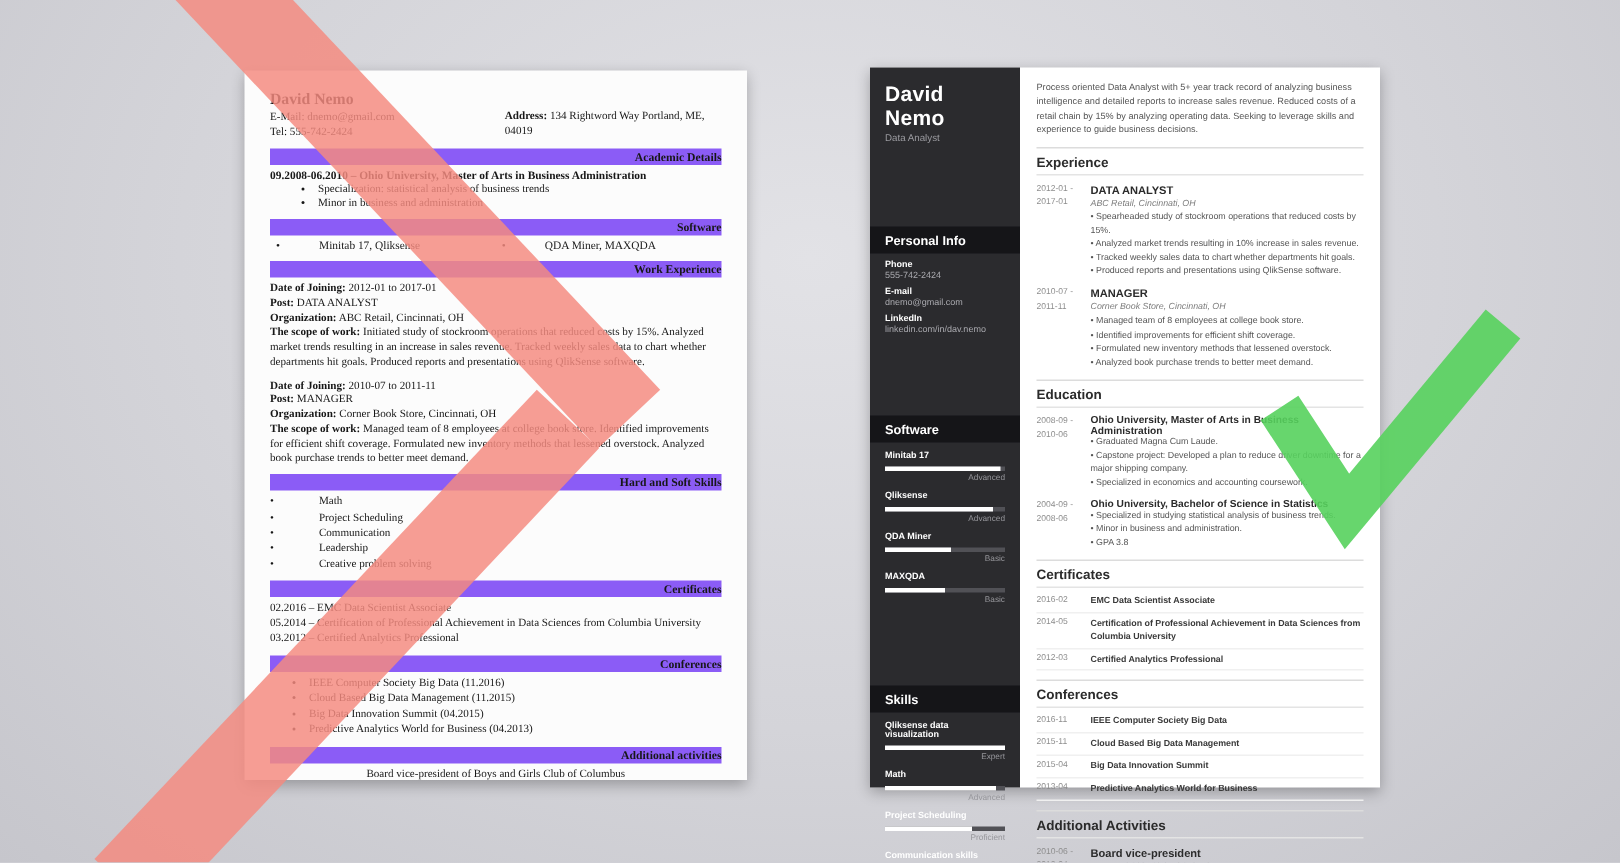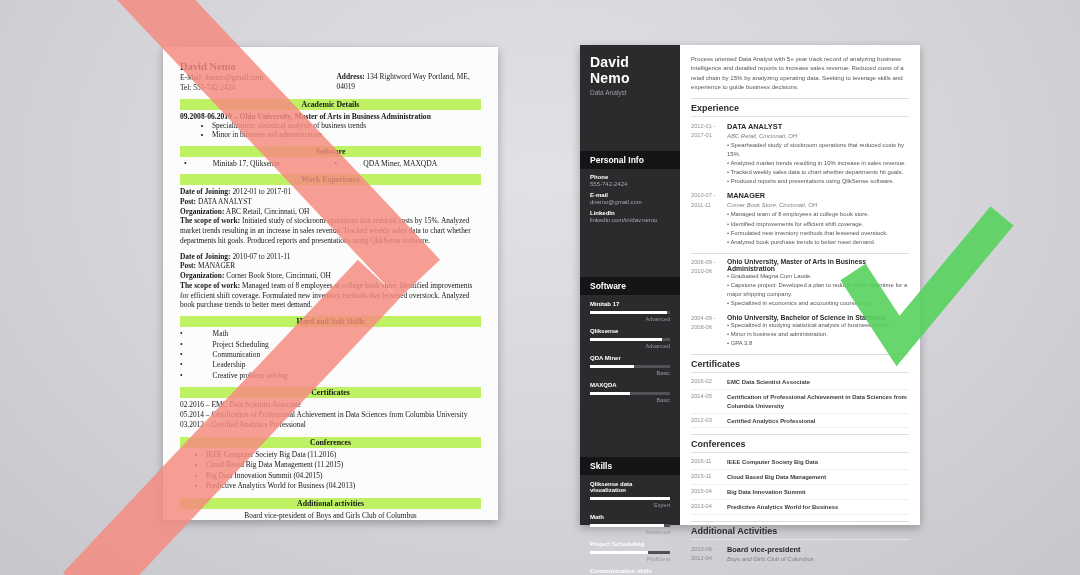--- a/index.html
+++ b/index.html
@@ -8,21 +8,21 @@
          font-family:"Liberation Sans", sans-serif;}
 
   
   .page-left{position:absolute;left:163px;top:47px;width:335px;height:473px;background:#fcfcfc;
              box-shadow:0 3px 9px rgba(0,0,0,.28);box-sizing:border-box;padding:14px 17px 8px;
              font-family:"Liberation Serif", serif;color:#171717;}
   .lheader{display:flex;justify-content:space-between;}
   .lname{font-weight:bold;font-size:10.5px;margin-bottom:1px;}
   .lline{font-size:7.4px;line-height:1.32;}
   .lheader-right{width:48%;font-size:7.4px;line-height:1.32;padding-top:11px;}
-  .lsec-bar{background:#bef264;text-align:center;font-weight:bold;font-size:7.8px;
+  .lsec-bar{background:#8b5cf6;text-align:right;font-weight:bold;font-size:7.8px;
             padding:1px 0;margin:6px 0 2px;}
   .lentry-h{font-weight:bold;font-size:7.6px;margin-top:2px;}
   ul.lul{margin:0 0 4px;padding-left:32px;font-size:7.4px;line-height:1.32;}
   ul.lul li{margin:0;}
   .lsoft-row{display:flex;font-size:7.6px;margin:1px 0 2px;}
   .lsoft-col{width:50%;display:flex;}
   .lbul{margin:0 0 0 4px;}
   .lsoft-col span:last-child{margin-left:26px;text-align:center;}
   .ljob{margin-bottom:6px;}
   .lskills{list-style:none;margin:0 0 3px;padding:0;font-size:7.4px;line-height:1.4;}
@@ -306,20 +306,21 @@
               <li>Managed team of 8 employees at college book store.</li>
               <li>Identified improvements for efficient shift coverage.</li>
               <li>Formulated new inventory methods that lessened overstock.</li>
               <li>Analyzed book purchase trends to better meet demand.</li>
             </ul>
           </div>
         </div>
       </div>
 
       <div class="m-sec">
+        <div class="m-sec-title">Education</div>
         <div class="m-entry">
           <div class="m-dates">
             <div>2008-09 -</div>
             <div>2010-06</div>
           </div>
           <div class="m-body">
             <div class="m-edu-title">Ohio University, Master of Arts in Business Administration</div>
             <ul class="m-bullets">
               <li>Graduated Magna Cum Laude.</li>
               <li>Capstone project: Developed a plan to reduce driver downtime for a major shipping company.</li>

